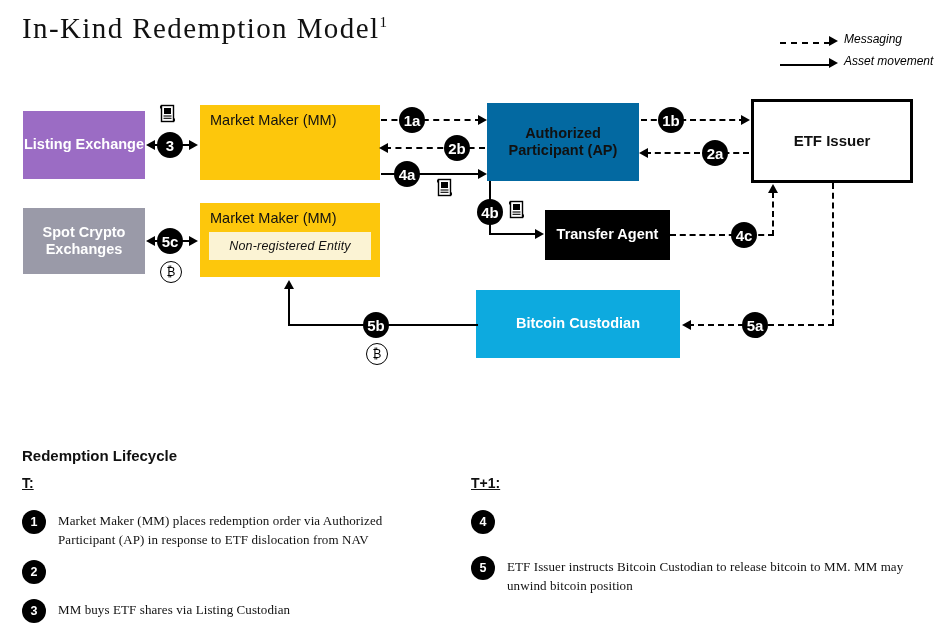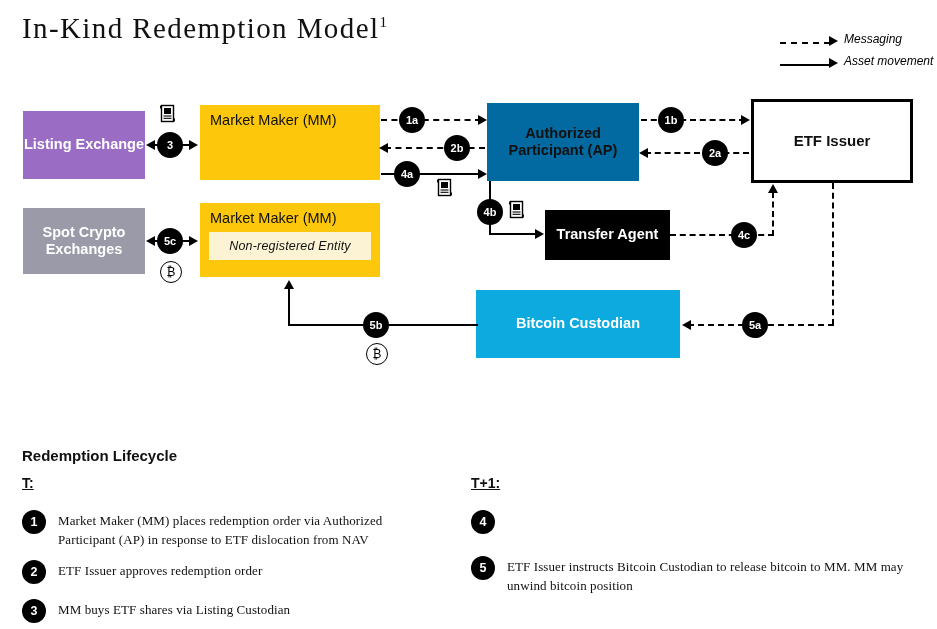--- a/index.html
+++ b/index.html
@@ -71,21 +71,21 @@
   .arr-r{border-top:5px solid transparent;border-bottom:5px solid transparent;border-left:9px solid #000;}
   .arr-l{border-top:5px solid transparent;border-bottom:5px solid transparent;border-right:9px solid #000;}
   .arr-u{border-left:5px solid transparent;border-right:5px solid transparent;border-bottom:9px solid #000;}
 
   
   .badge{
     position:absolute;border-radius:50%;background:#000;color:#fff;
     display:flex;align-items:center;justify-content:center;
     font-weight:bold;line-height:1;
   }
-  .badge-d{width:26px;height:26px;font-size:11px;text-align:center;}     
+  .badge-d{width:26px;height:26px;font-size:15px;text-align:center;}     
 
   
   .btc{
     position:absolute;width:20px;height:20px;border:1.6px solid #000;border-radius:50%;
     background:#fff;color:#000;display:flex;align-items:center;justify-content:center;
     font-size:12px;font-family:"DejaVu Sans", sans-serif;
   }
 
   
   .scroll{position:absolute;width:17px;height:20px;}
@@ -242,21 +242,20 @@
 <div class="abs" id="lifecycle-title">Redemption Lifecycle</div>
 <div class="phase" id="phase-t">T:</div>
 <div class="phase" id="phase-t1">T+1:</div>
 
 <div class="step col-left" style="left:22px;top:512px;">
   <span class="badge-l">1</span>
   <span class="stext">Market Maker (MM) places redemption order via Authorized Participant (AP) in response to ETF dislocation from NAV</span>
 </div>
 <div class="step col-left" style="left:22px;top:562px;">
   <span class="badge-l">2</span>
-  <span class="stext">ETF Issuer approves redemption order</span>
 </div>
 <div class="step col-left" style="left:22px;top:601px;">
   <span class="badge-l">3</span>
   <span class="stext">MM buys ETF shares via Listing Custodian</span>
 </div>
 
 <div class="step col-right" style="left:471px;top:512px;">
   <span class="badge-l">4</span>
 </div>
 <div class="step col-right" style="left:471px;top:558px;">

